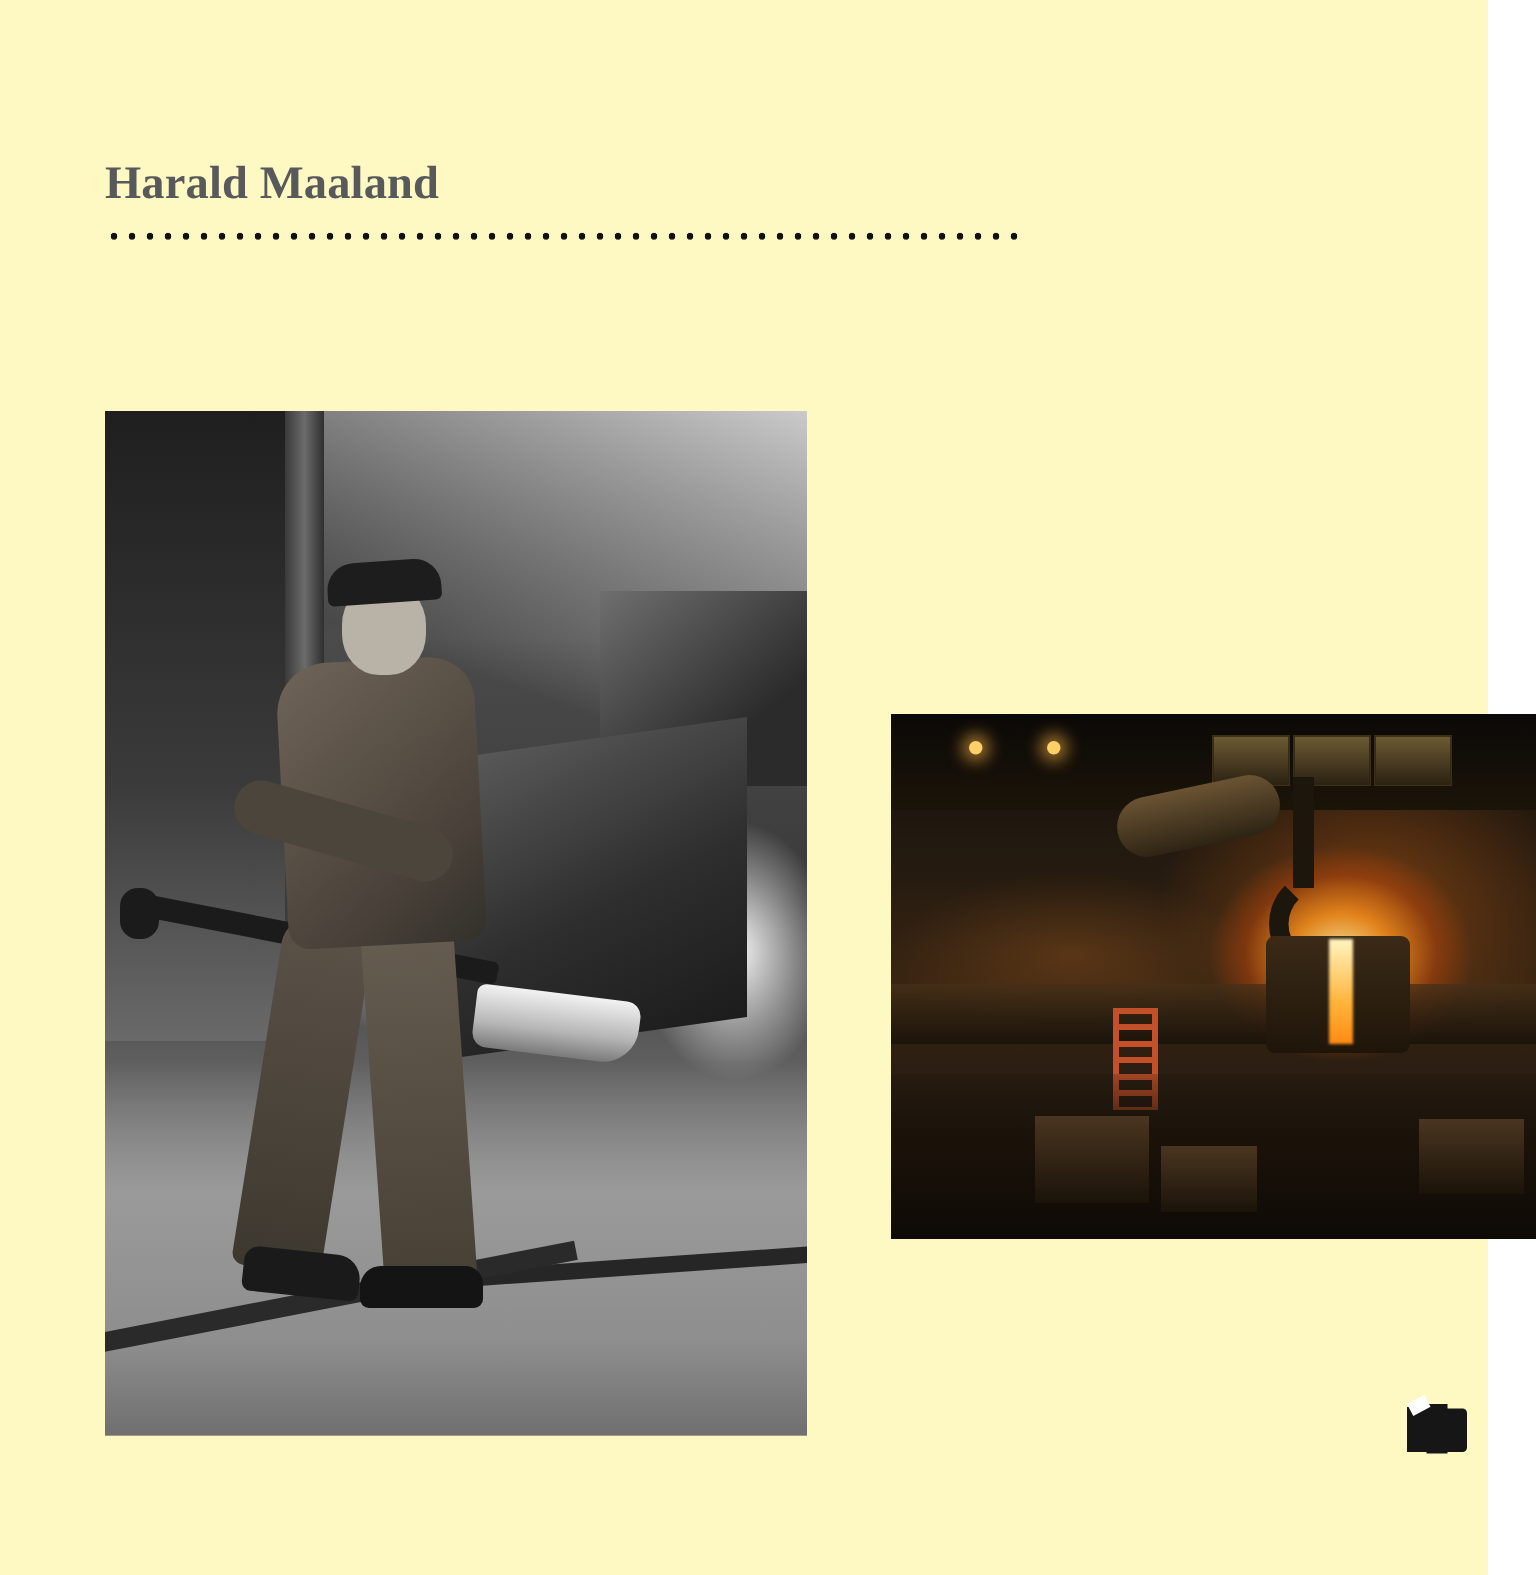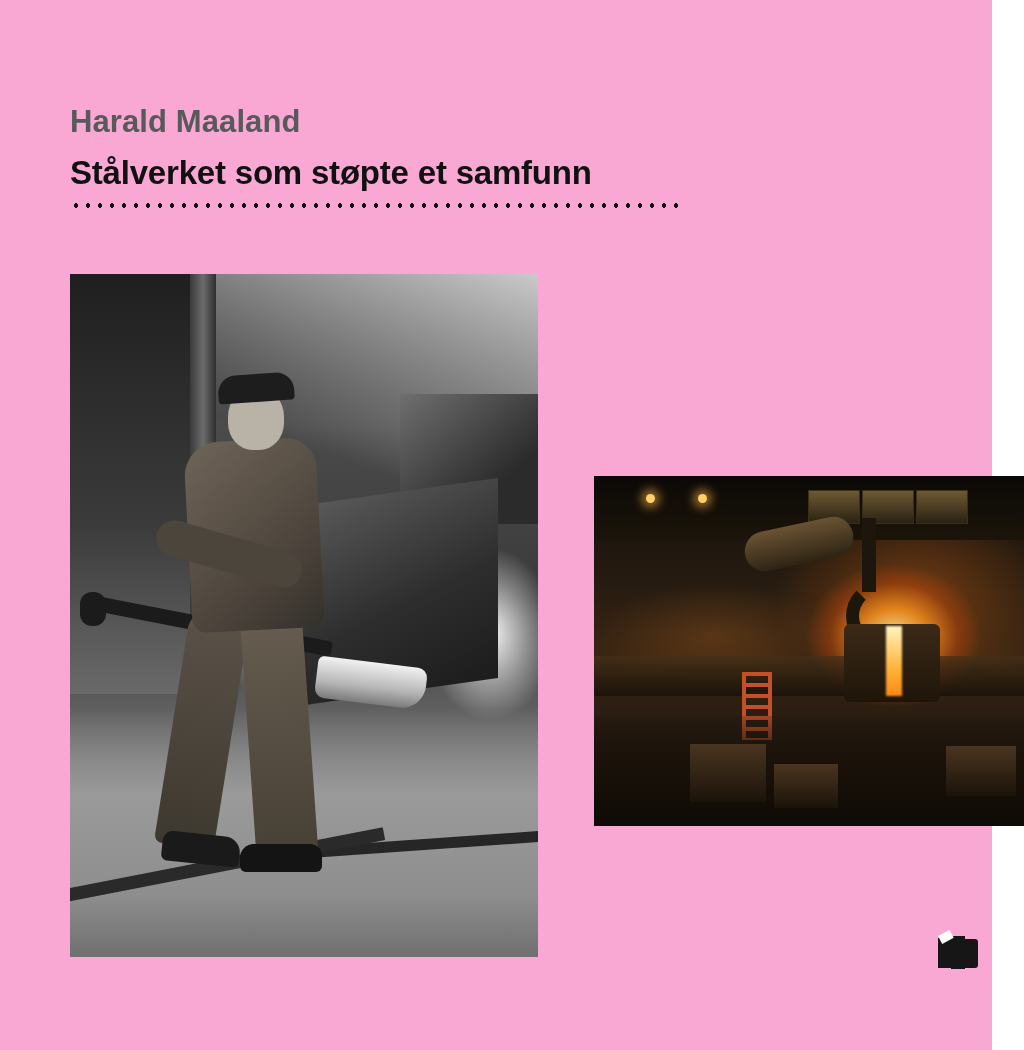--- a/index.html
+++ b/index.html
@@ -10,22 +10,23 @@
     width: 1024px;
     height: 1050px;
     background: #ffffff;
     font-family: "Liberation Sans", sans-serif;
     overflow: hidden;
   }
   .cover {
     position: relative;
     width: 992px;
     height: 1050px;
-    background: #f9a8d4;
+    background: #fef9c3;
     box-sizing: border-box;
+    font-family: Liberation Serif, serif;
   }
 
   
   .title-block {
     position: absolute;
     left: 70px;
     top: 104px;
     width: 640px;
   }
   .author {
@@ -324,21 +325,20 @@
     transform-origin: left top;
   }
 </style>
 </head>
 <body>
 
 <div class="cover">
 
   <div class="title-block">
     <div class="author">Harald Maaland</div>
-    <div class="book-title">Stålverket som støpte et samfunn</div>
     <div class="dot-rule"></div>
   </div>
 
   <div class="photo photo-bw">
     <div class="bw-scene"></div>
     <div class="bw-wall-dark"></div>
     <div class="bw-beam"></div>
     <div class="bw-machine2"></div>
     <div class="bw-machine"></div>
     <div class="bw-floor"></div>

